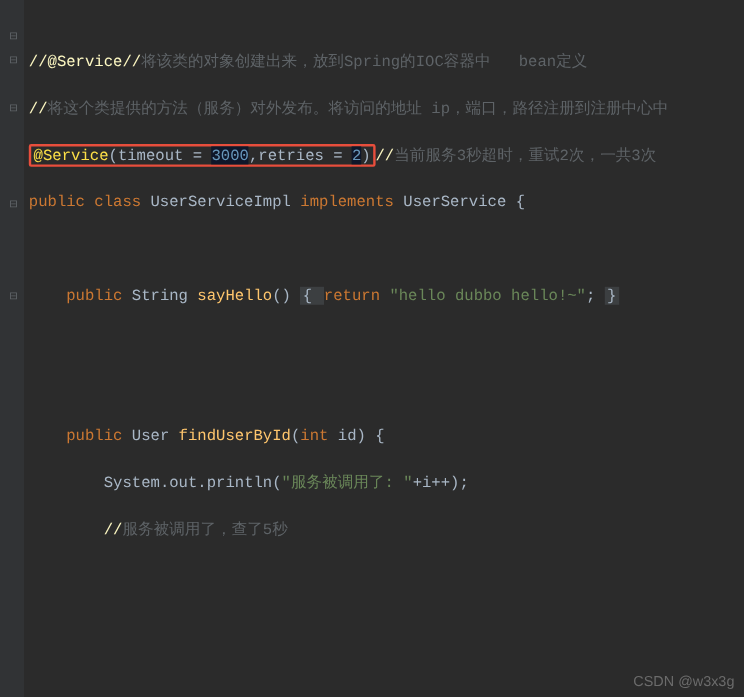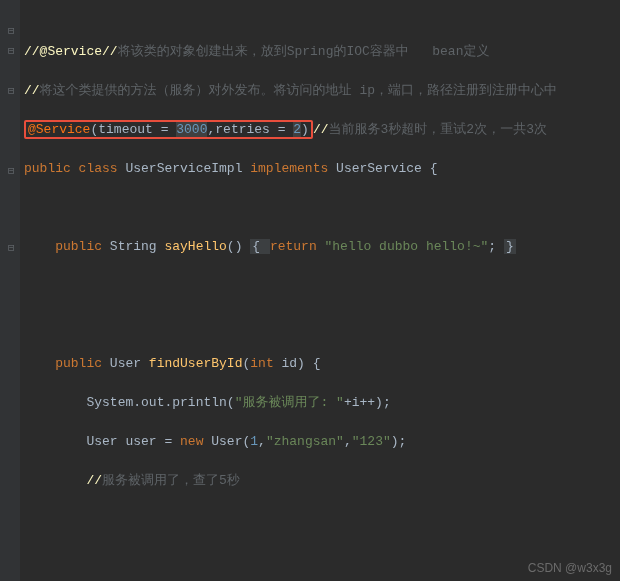--- a/index.html
+++ b/index.html
@@ -33,37 +33,37 @@
     left: 24px;
     top: 0;
     right: 0;
     padding-top: 22px;
     white-space: pre;
     color: #a9b7c6;
   }
   .line { display: block; min-height: 19.5px; }
   .comment { color: #fef9c3; }
   .comment-text { color: #5e6367; }
-  .annotation { color: #f97316; }
+  .annotation { color: #fde047; }
   .keyword { color: #cc7832; }
   .classname { color: #a9b7c6; }
   .string { color: #6a8759; }
   .number { color: #6897bb; }
   .method { color: #ffc66d; }
   .param { color: #a9b7c6; }
   .operator { color: #a9b7c6; }
   .punct { color: #a9b7c6; }
   .bg-block { background: #3c3f41; padding: 0 2px; }
   .highlight-box {
     border: 2px solid #e84e3c;
     border-radius: 2px;
     padding: 0px 2px;
   }
   .selected {
-    background: #404040;
+    background: #0f172a;
   }
   .watermark {
     position: absolute;
     right: 8px;
     bottom: 4px;
     color: #6b6b6b;
     font-size: 12px;
     font-family: Arial, sans-serif;
   }
 </style>
@@ -82,21 +82,20 @@
 <span class="line"><span class="comment">//@Service//</span><span class="comment-text">将该类的对象创建出来，放到Spring的IOC容器中   bean定义</span></span>
 <span class="line"><span class="comment">//</span><span class="comment-text">将这个类提供的方法（服务）对外发布。将访问的地址 ip，端口，路径注册到注册中心中</span></span>
 <span class="line"><span class="highlight-box"><span class="annotation">@Service</span><span class="punct">(</span><span class="param">timeout = </span><span class="number selected">3000</span><span class="punct">,</span><span class="param">retries = </span><span class="number selected">2</span><span class="punct">)</span></span><span class="comment">//</span><span class="comment-text">当前服务3秒超时，重试2次，一共3次</span></span>
 <span class="line"><span class="keyword">public </span><span class="keyword">class </span><span class="classname">UserServiceImpl </span><span class="keyword">implements </span><span class="classname">UserService {</span></span>
 <span class="line"></span>
 <span class="line">    <span class="keyword">public </span><span class="classname">String </span><span class="method">sayHello</span><span class="punct">() </span><span class="bg-block">{ </span><span class="keyword">return </span><span class="string">"hello dubbo hello!~"</span><span class="punct">; </span><span class="bg-block">}</span></span>
 <span class="line"></span>
 <span class="line"></span>
 <span class="line">    <span class="keyword">public </span><span class="classname">User </span><span class="method">findUserById</span><span class="punct">(</span><span class="keyword">int </span><span class="param">id</span><span class="punct">) {</span></span>
 <span class="line">        <span class="param">System.out.println(</span><span class="string">"服务被调用了: "</span><span class="param">+i++);</span></span>
-<span class="line">        <span class="param">User user </span><span class="operator">= </span><span class="keyword">new </span><span class="param">User(</span><span class="number">1</span><span class="punct">,</span><span class="string">"zhangsan"</span><span class="punct">,</span><span class="string">"123"</span><span class="punct">);</span></span>
 <span class="line">        <span class="comment">//</span><span class="comment-text">服务被调用了，查了5秒</span></span>
 
 
 
 
 
 
 
 
 

